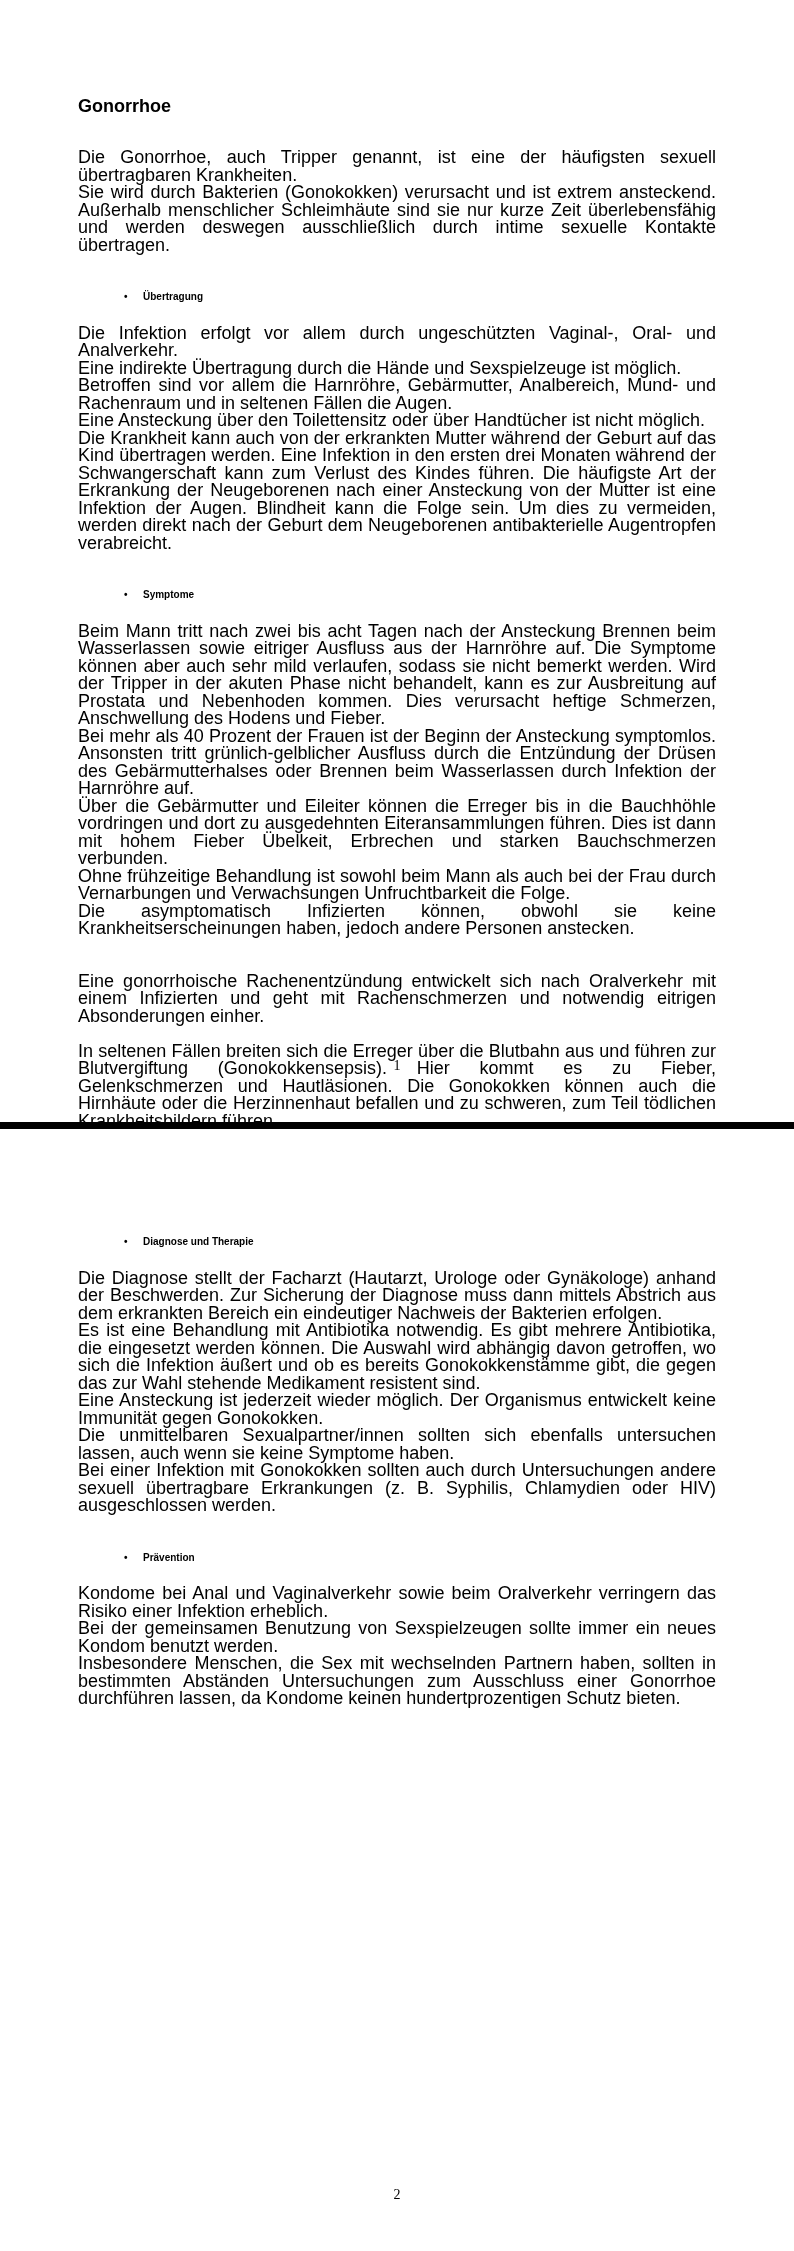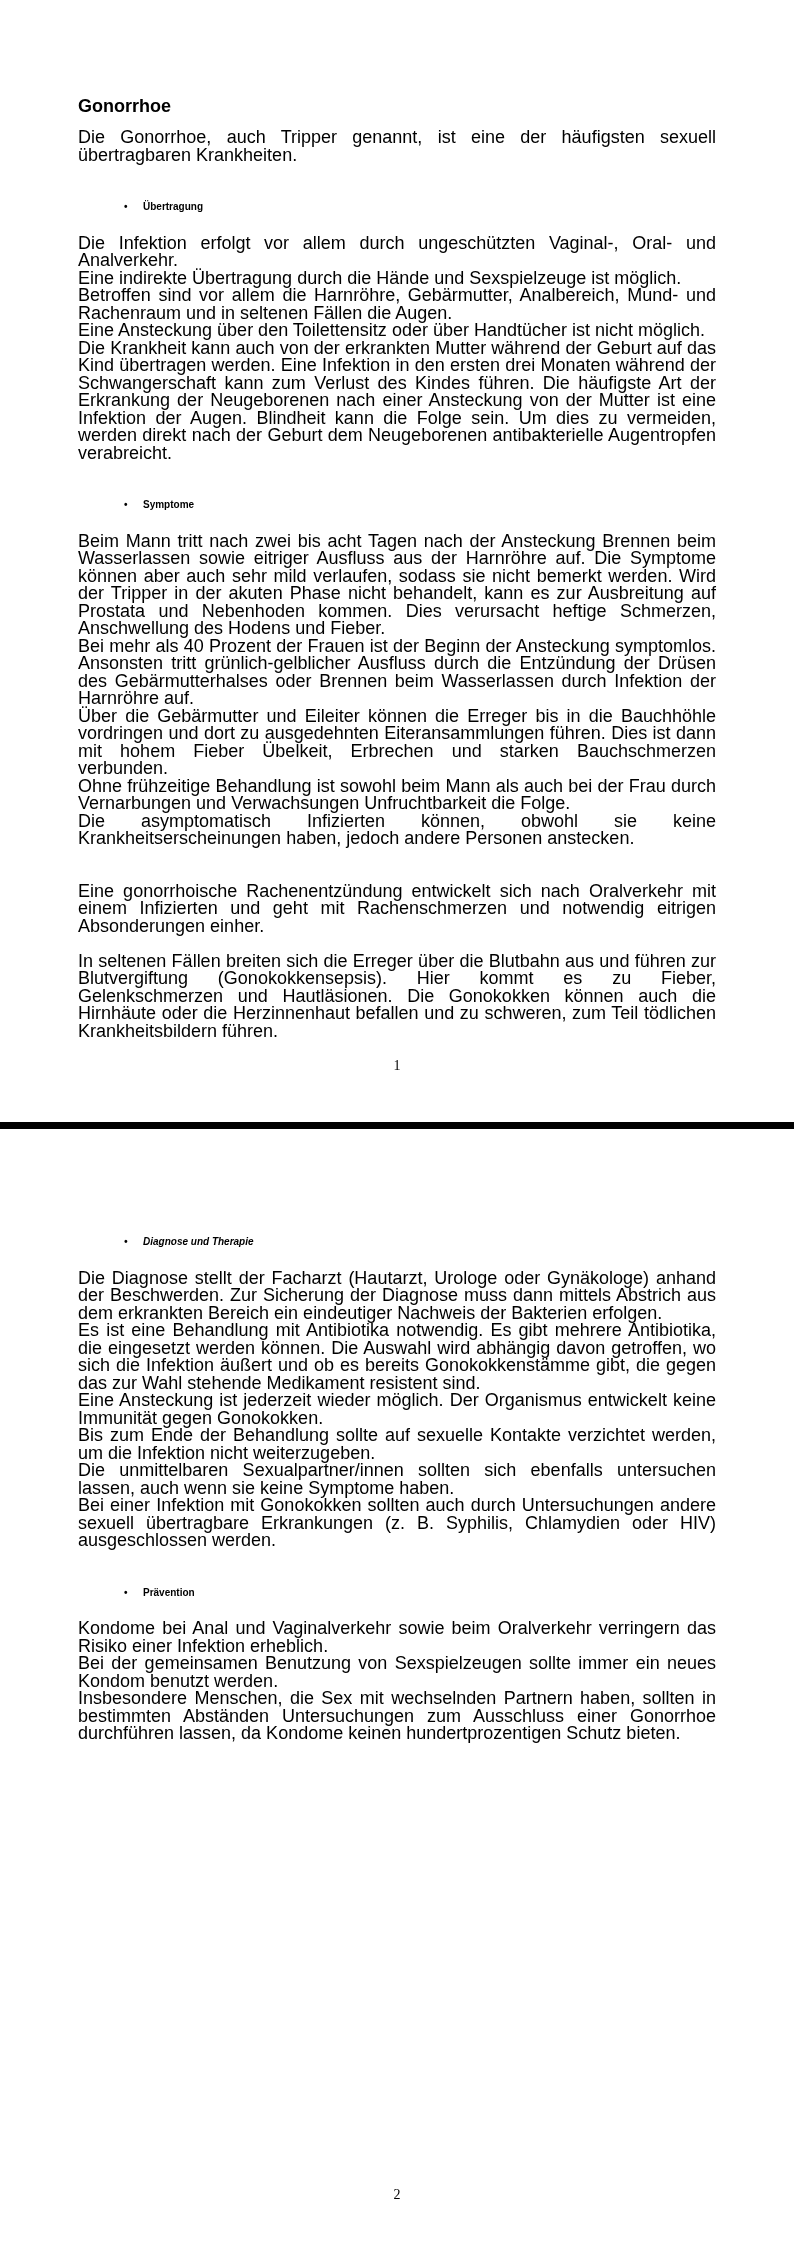--- a/index.html
+++ b/index.html
@@ -19,36 +19,36 @@
   }
   .page-separator {
     width: 794px;
     height: 7px;
     background: #000000;
   }
   h1.doc-title {
     font-size: 18px;
     line-height: 21px;
     font-weight: bold;
-    margin: 0 0 12px 0;
+    margin: 0 0 32px 0;
   }
   .body-p {
     font-size: 18px;
     line-height: 17.5px;
     margin: 0;
     text-align: justify;
   }
   .section-heading {
     margin: 34px 0 19px 0;
     padding-left: 46px;
     font-size: 10px;
     line-height: 17.5px;
     font-weight: bold;
   }
-  .section-heading.first-on-page { margin-top: 8px; font-style: italic; }
+  .section-heading.first-on-page { margin-top: 8px; }
   .bullet {
     display: inline-block;
     width: 19px;
   }
   .block-gap { height: 17.5px; }
   .page-number {
     position: absolute;
     top: 1057px;
     left: 0;
     width: 794px;
@@ -61,20 +61,21 @@
 </head>
 <body>
 
 <div class="doc">
 
   <section class="page">
 
     <h1 class="doc-title">Gonorrhoe</h1>
 
     <p class="body-p">Die Gonorrhoe, auch Tripper genannt, ist eine der häufigsten sexuell übertragbaren Krankheiten.</p>
+    <p class="body-p">Sie wird durch Bakterien (Gonokokken) verursacht und ist extrem ansteckend. Außerhalb menschlicher Schleimhäute sind sie nur kurze Zeit überlebensfähig und werden deswegen ausschließlich durch intime sexuelle Kontakte übertragen.</p>
 
     <div class="section">
       <div class="section-heading">
         <span class="bullet">•</span><span class="heading-text">Übertragung</span>
       </div>
       <p class="body-p">Die Infektion erfolgt vor allem durch ungeschützten Vaginal-, Oral- und Analverkehr.</p>
       <p class="body-p">Eine indirekte Übertragung durch die Hände und Sexspielzeuge ist möglich.</p>
       <p class="body-p">Betroffen sind vor allem die Harnröhre, Gebärmutter, Analbereich, Mund- und Rachenraum und in seltenen Fällen die Augen.</p>
       <p class="body-p">Eine Ansteckung über den Toilettensitz oder über Handtücher ist nicht möglich.</p>
       <p class="body-p">Die Krankheit kann auch von der erkrankten Mutter während der Geburt auf das Kind übertragen werden. Eine Infektion in den ersten drei Monaten während der Schwangerschaft kann zum Verlust des Kindes führen. Die häufigste Art der Erkrankung der Neugeborenen nach einer Ansteckung von der Mutter ist eine Infektion der Augen. Blindheit kann die Folge sein. Um dies zu vermeiden, werden direkt nach der Geburt dem Neugeborenen antibakterielle Augentropfen verabreicht.</p>
@@ -103,21 +104,20 @@
 
   <section class="page">
 
     <div class="section">
       <div class="section-heading first-on-page">
         <span class="bullet">•</span><span class="heading-text">Diagnose und Therapie</span>
       </div>
       <p class="body-p">Die Diagnose stellt der Facharzt (Hautarzt, Urologe oder Gynäkologe) anhand der Beschwerden. Zur Sicherung der Diagnose muss dann mittels Abstrich aus dem erkrankten Bereich ein eindeutiger Nachweis der Bakterien erfolgen.</p>
       <p class="body-p">Es ist eine Behandlung mit Antibiotika notwendig. Es gibt mehrere Antibiotika, die eingesetzt werden können. Die Auswahl wird abhängig davon getroffen, wo sich die Infektion äußert und ob es bereits Gonokokkenstämme gibt, die gegen das zur Wahl stehende Medikament resistent sind.</p>
       <p class="body-p">Eine Ansteckung ist jederzeit wieder möglich. Der Organismus entwickelt keine Immunität gegen Gonokokken.</p>
-      <p class="body-p">Bis zum Ende der Behandlung sollte auf sexuelle Kontakte verzichtet werden, um die Infektion nicht weiterzugeben.</p>
       <p class="body-p">Die unmittelbaren Sexualpartner/innen sollten sich ebenfalls untersuchen lassen, auch wenn sie keine Symptome haben.</p>
       <p class="body-p">Bei einer Infektion mit Gonokokken sollten auch durch Untersuchungen andere sexuell übertragbare Erkrankungen (z. B. Syphilis, Chlamydien oder HIV) ausgeschlossen werden.</p>
     </div>
 
     <div class="section">
       <div class="section-heading">
         <span class="bullet">•</span><span class="heading-text">Prävention</span>
       </div>
       <p class="body-p">Kondome bei Anal und Vaginalverkehr sowie beim Oralverkehr verringern das Risiko einer Infektion erheblich.</p>
       <p class="body-p">Bei der gemeinsamen Benutzung von Sexspielzeugen sollte immer ein neues Kondom benutzt werden.</p>

